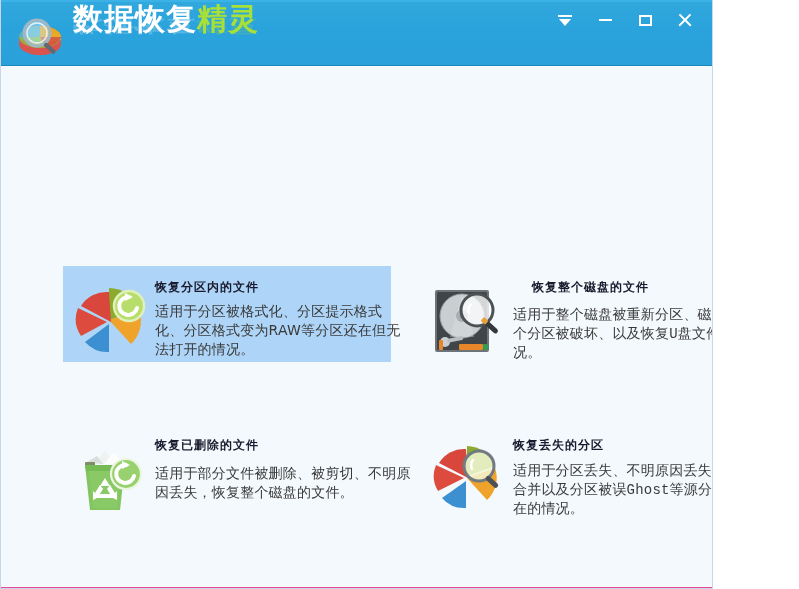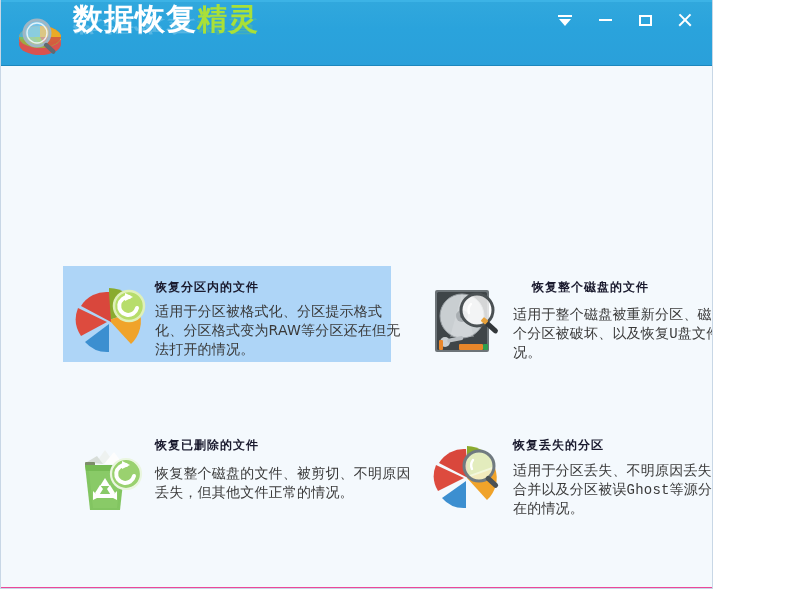--- a/index.html
+++ b/index.html
@@ -295,21 +295,21 @@
           </g>
 
           <circle cx="53" cy="36" r="15" fill="#9ad16f"></circle>
           <circle cx="53" cy="36" r="15" fill="none" stroke="#eaf6df" stroke-width="2.2"></circle>
           <path d="M53 27 A9 9 0 1 0 61 38" fill="none" stroke="#ffffff" stroke-width="4" stroke-linecap="round"></path>
           <path d="M49 23 L57 27 L49 31 Z" fill="#ffffff"></path>
         </svg>
       </div>
       <div class="card-body">
         <div class="card-title">恢复已删除的文件</div>
-        <div class="card-desc w-160">恢复整个磁盘的文件、被剪切、不明原因丢失，但其他文件正常的情况。</div>
+        <div class="card-desc w-160">适用于部分文件被删除、被剪切、不明原因丢失，恢复整个磁盘的文件。</div>
       </div>
     </div>
 
     <div id="card-lost-partition" class="card">
       <div class="card-icon">
         <svg width="76" height="80" viewBox="0 0 76 80">
           <path d="M36 38 L36 8 A30 30 0 0 1 64 28 Z" fill="#8aab2e"></path>
           <path d="M36 40 L64 30 A30 30 0 0 1 56 62 Z" fill="#f0a32a"></path>
           <path d="M33 40 L7 53 A29 29 0 0 1 5 27 Z" fill="#dd4b3e"></path>
           <path d="M35 43 L11 60 A29 29 0 0 0 35 70 Z" fill="#3c8fd0"></path>

